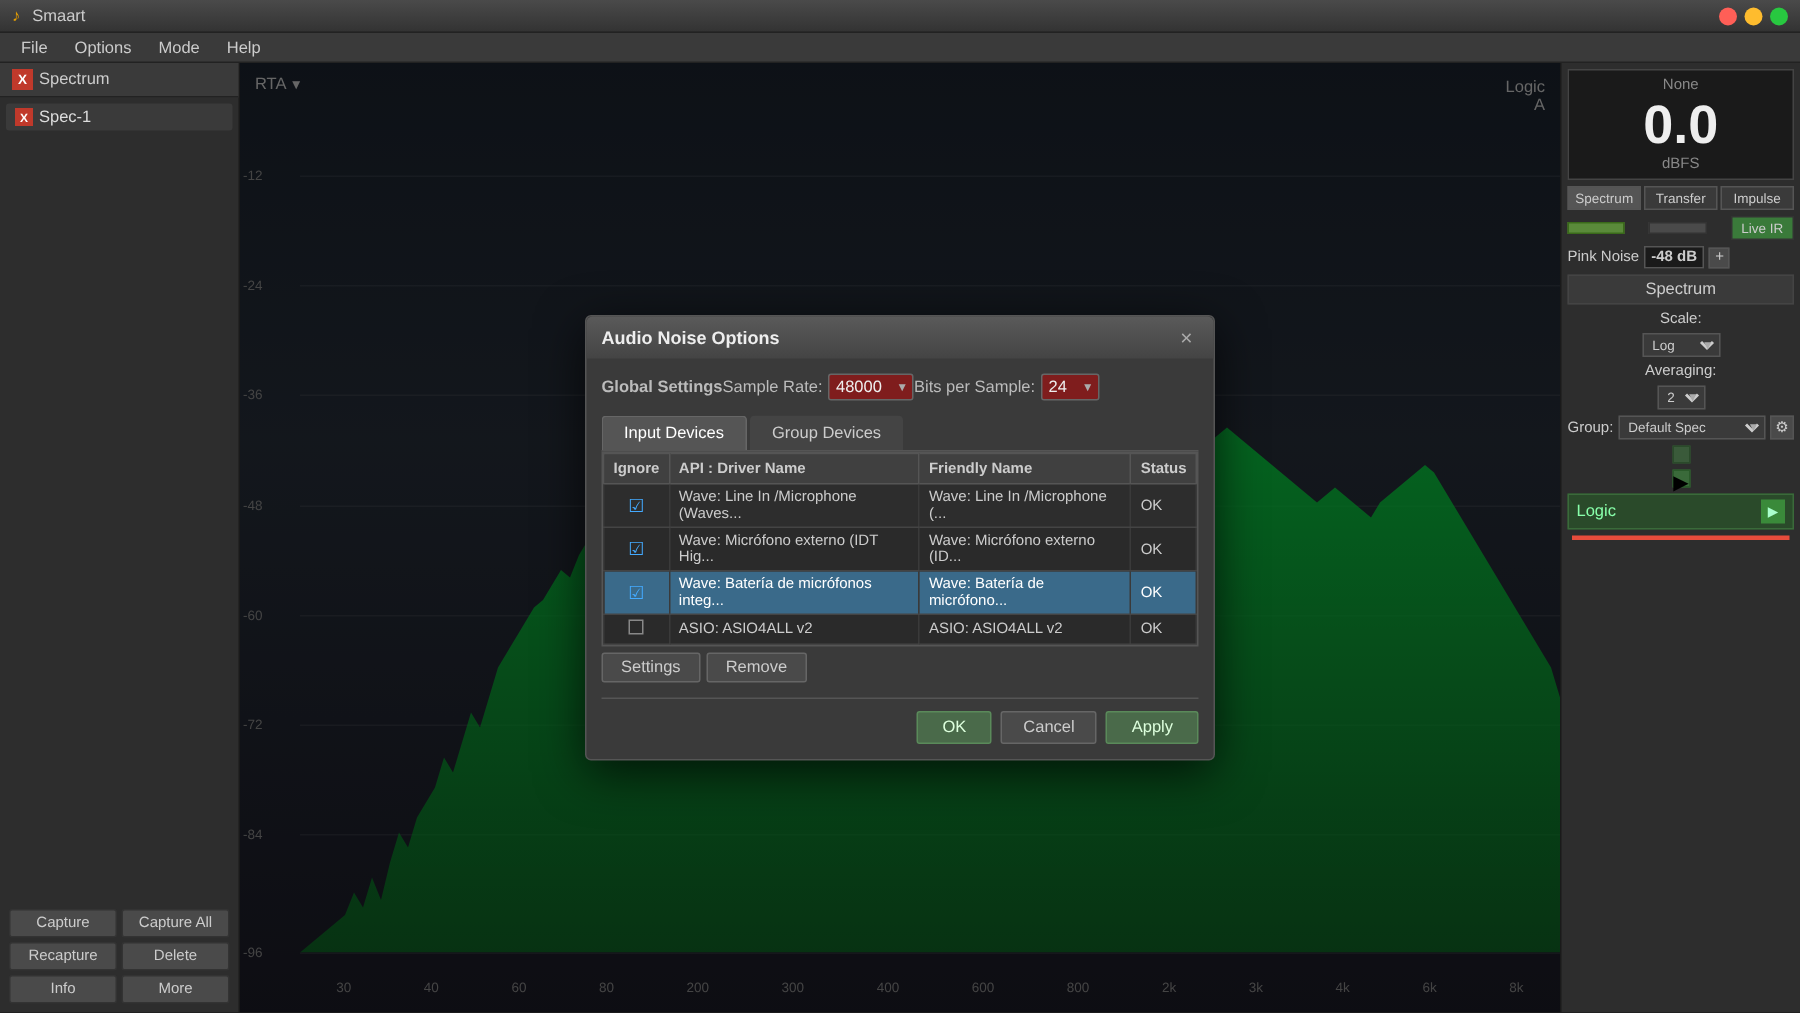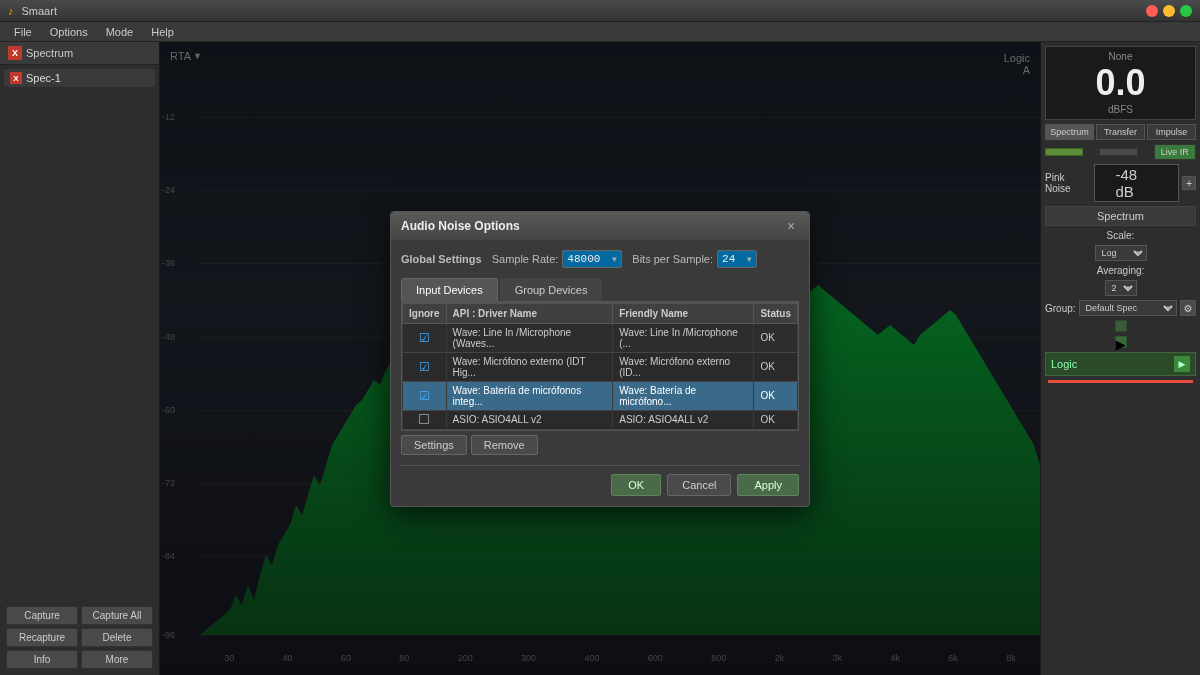--- a/index.html
+++ b/index.html
@@ -238,22 +238,23 @@
     .pink-noise-row {
       display: flex;
       align-items: center;
       gap: 3px;
     }
     .pink-noise-label { color: #ccc; font-size: 10px; }
     .pink-noise-val {
       background: #1a1a1a;
       color: #ccc;
       border: 1px solid #555;
-      padding: 1px 20px;
-      font-size: 15px;
+      padding: 1px 4px;
+      font-size: 10px;
+      font-weight: bold;
     }
     .pink-plus-btn {
       background: #4a4a4a;
       color: #ccc;
       border: 1px solid #555;
       width: 14px; height: 14px;
       font-size: 10px;
       cursor: pointer;
       display: flex; align-items: center; justify-content: center;
     }
@@ -356,41 +357,39 @@
       color: #aaa;
       cursor: pointer;
       font-size: 14px;
       width: 16px; height: 16px;
       display: flex; align-items: center; justify-content: center;
     }
     .modal-body { padding: 10px; }
     .modal-global-row {
       display: flex;
       align-items: center;
-      gap: 10px;
       margin-bottom: 10px;
     }
     .modal-global-label { color: #bbb; font-size: 11px; font-weight: bold; }
     .modal-field-group {
       display: flex;
       align-items: center;
       gap: 4px;
     }
     .modal-field-label { color: #bbb; font-size: 11px; }
     .modal-select {
-      background: #0369a1;
+      background: #7f1d1d;
       color: #eee;
       border: 1px solid #666;
       padding: 2px 20px 2px 4px;
       font-size: 11px;
       border-radius: 2px;
       appearance: none;
       -webkit-appearance: none;
       cursor: pointer;
-      font-family: Liberation Mono, monospace;
     }
     .modal-select-wrap {
       position: relative;
       display: inline-block;
     }
     .modal-select-wrap::after {
       content: '▼';
       position: absolute;
       right: 4px;
       top: 50%;

